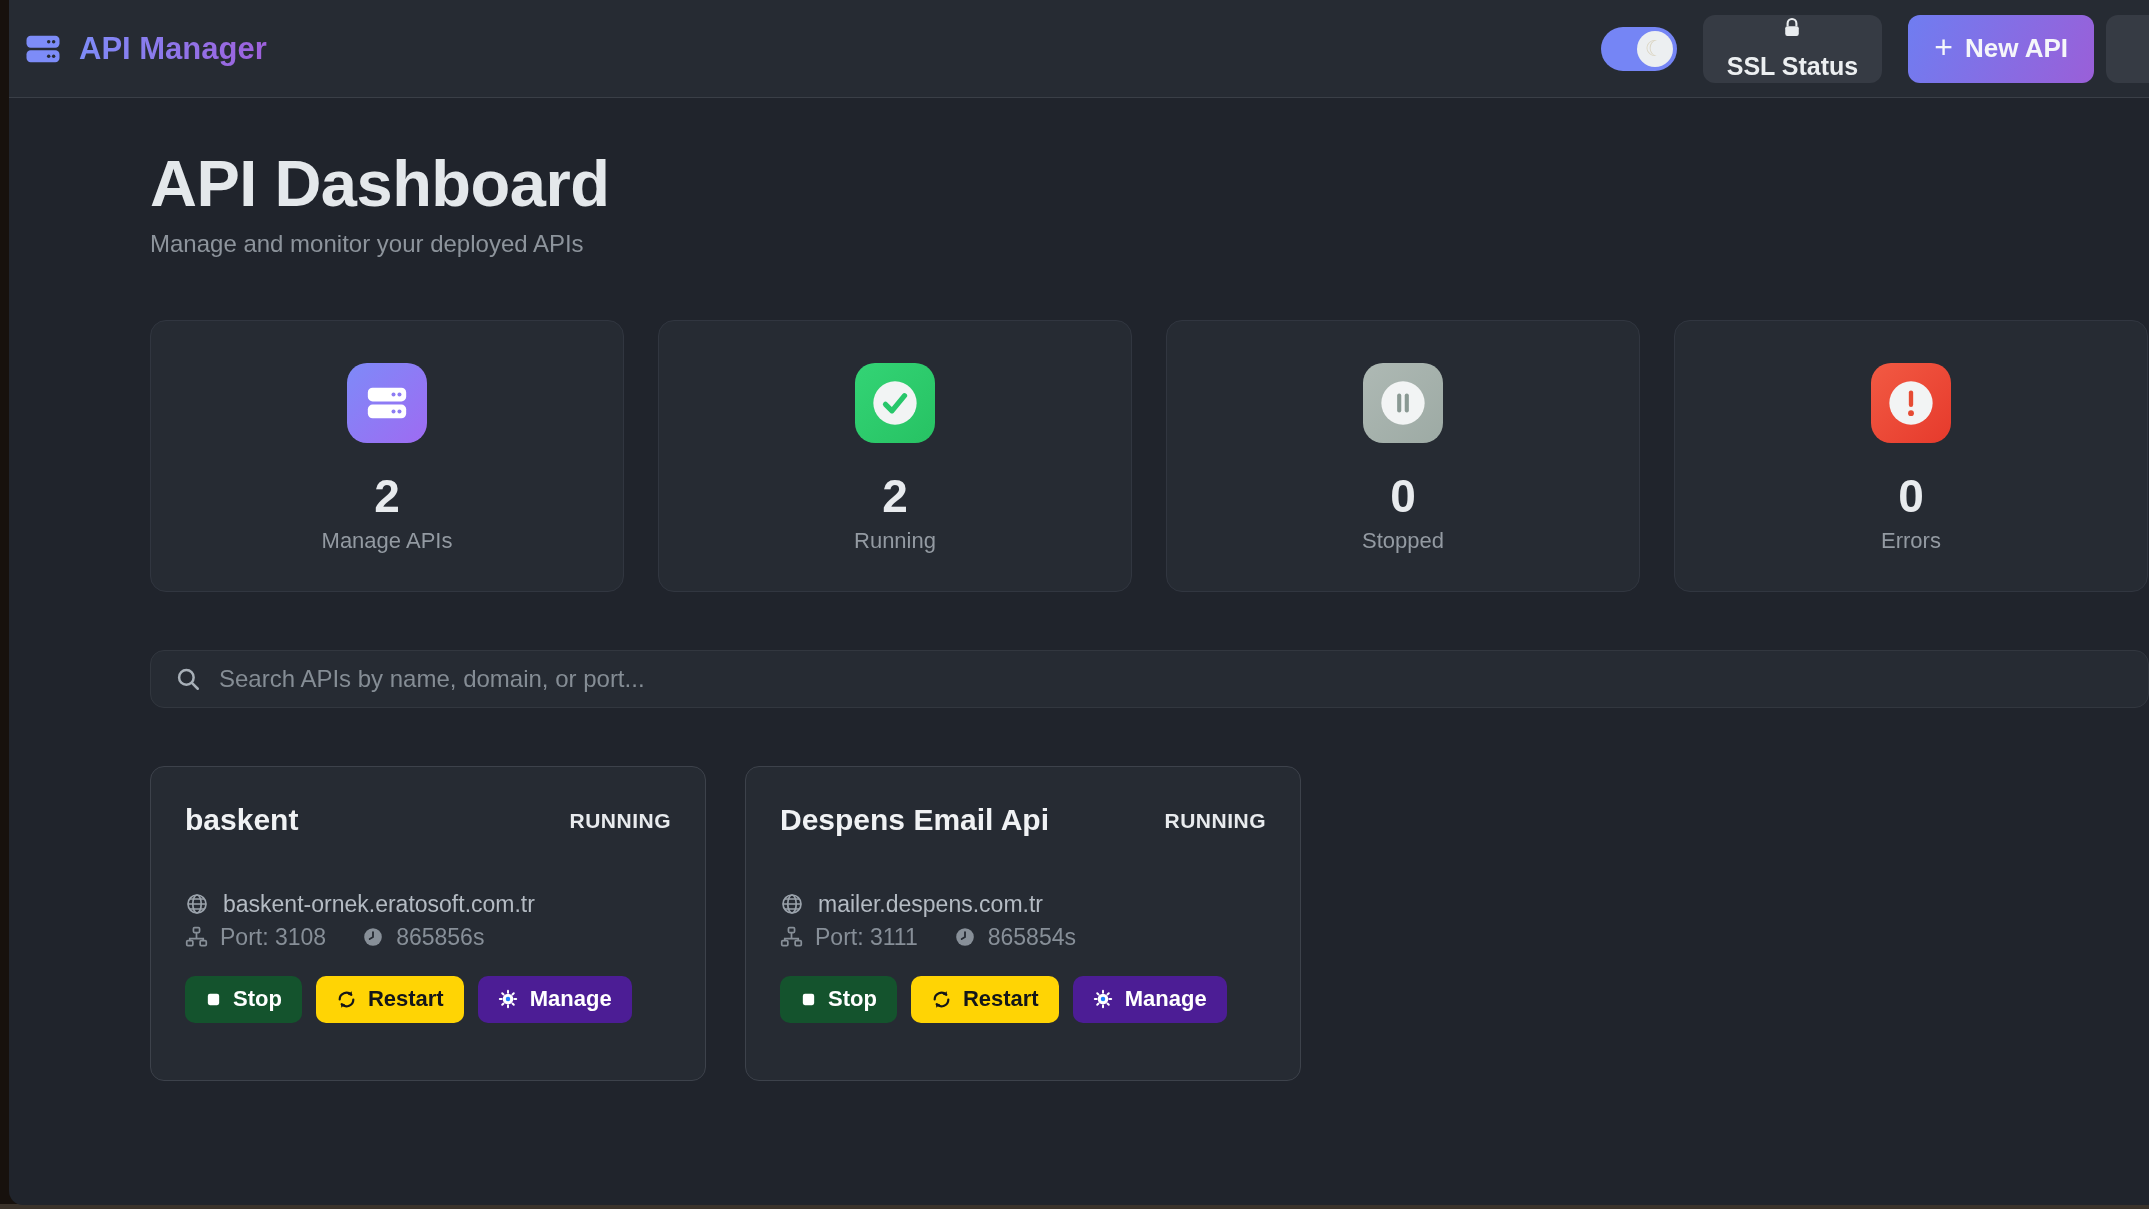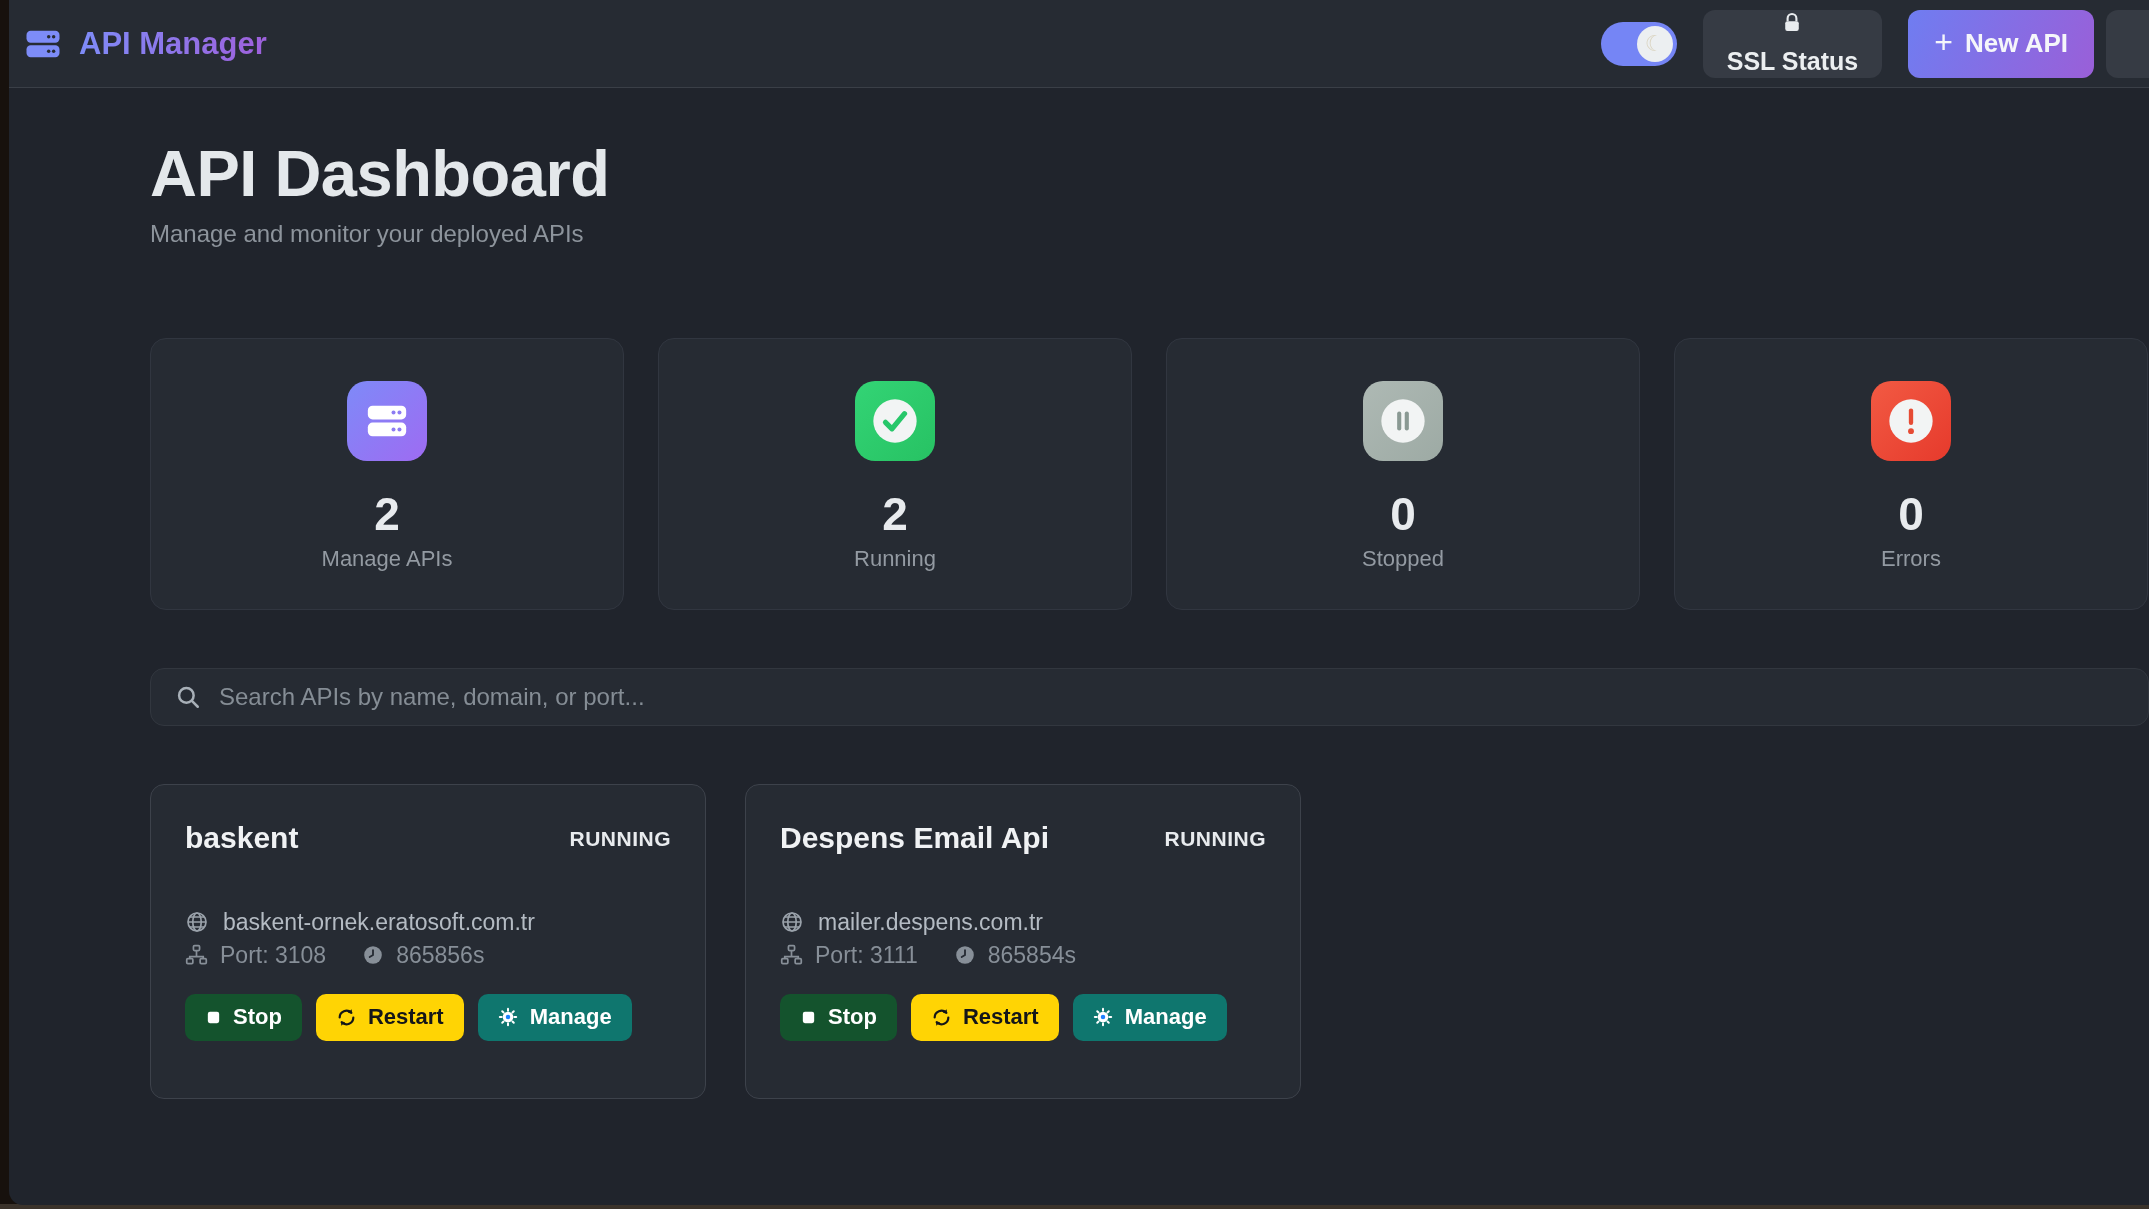--- a/index.html
+++ b/index.html
@@ -13,21 +13,21 @@
   .bottom-edge { position:absolute; left:0; right:0; bottom:0; height:5px; background:#3b332b; }
   .app {
     position:absolute; left:9px; top:0; right:0; bottom:4px;
     background:#20242c;
     border-bottom-left-radius:14px;
     overflow:hidden;
   }
 
   
   .navbar {
-    height:88px; background:#262b33; border-bottom:1px solid #3a3f47;
+    height:98px; background:#262b33; border-bottom:1px solid #3a3f47;
     display:flex; align-items:center; padding:0 0 0 12px;
   }
   .brand { display:flex; align-items:center; gap:14px; }
   .brand-icon { color:#7d8cf8; display:flex; }
   .brand-name {
     font-size:31px; font-weight:700;
     background:linear-gradient(90deg,#7e8cf8 0%,#9d62dd 95%);
     -webkit-background-clip:text; background-clip:text; color:transparent;
   }
   .nav-right { margin-left:auto; display:flex; align-items:center; gap:26px; }
@@ -54,21 +54,21 @@
   .btn-gradient .plus { font-size:32px; font-weight:400; line-height:1; margin-top:-3px; }
   .btn-partial {
     width:120px; margin-left:-14px; margin-right:-77px; padding:0 0 0 18px;
     justify-content:flex-start;
   }
 
   
   main { padding:0 0 0 141px; }
   h1 { margin:50px 0 10px; font-size:65px; line-height:1.1; font-weight:700;
        color:#e4e8eb; letter-spacing:-.5px; }
-  .subtitle { font-size:24px; color:#8d949c; margin-bottom:90px; }
+  .subtitle { font-size:24px; color:#8d949c; margin-bottom:62px; }
 
   .stats { display:grid; grid-template-columns:repeat(4,474px); gap:34px; }
   .stat-card {
     height:272px; background:#262b33; border:1px solid #313640; border-radius:16px;
     display:flex; flex-direction:column; align-items:center;
   }
   .tile { width:80px; height:80px; border-radius:20px; margin-top:42px;
           display:flex; align-items:center; justify-content:center; }
   .tile-purple { background:linear-gradient(135deg,#7e8af8,#9e6bf2); }
   .tile-green  { background:linear-gradient(135deg,#33d475,#27c263); }
@@ -100,21 +100,21 @@
                 color:#9aa2ab; font-size:23px; }
   .domain-row .txt { color:#b4bbc3; }
   .meta-row { margin-top:6px; display:flex; align-items:center; gap:36px;
               color:#878f98; font-size:23px; }
   .meta-item { display:flex; align-items:center; gap:12px; }
   .actions { margin-top:25px; display:flex; gap:14px; }
   .action-btn { height:47px; border-radius:10px; padding:0 20px; gap:11px;
                 font-size:22px; font-weight:700; }
   .btn-stop { background:#14532d; color:#fff; }
   .btn-restart { background:#ffd404; color:#141619; }
-  .btn-manage { background:#0f766e; color:#fff;gap:12px; }
+  .btn-manage { background:#4c1d95; color:#fff;gap:12px; }
 
   svg { flex:none; display:block; }
 </style>
 </head>
 <body>
 
 <div class="frame">
   <div class="bottom-edge"></div>
   <div class="app">
 

